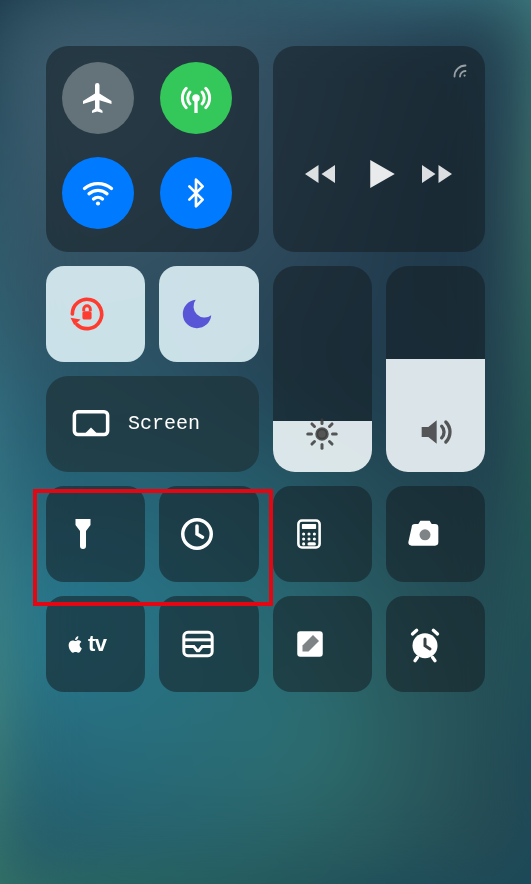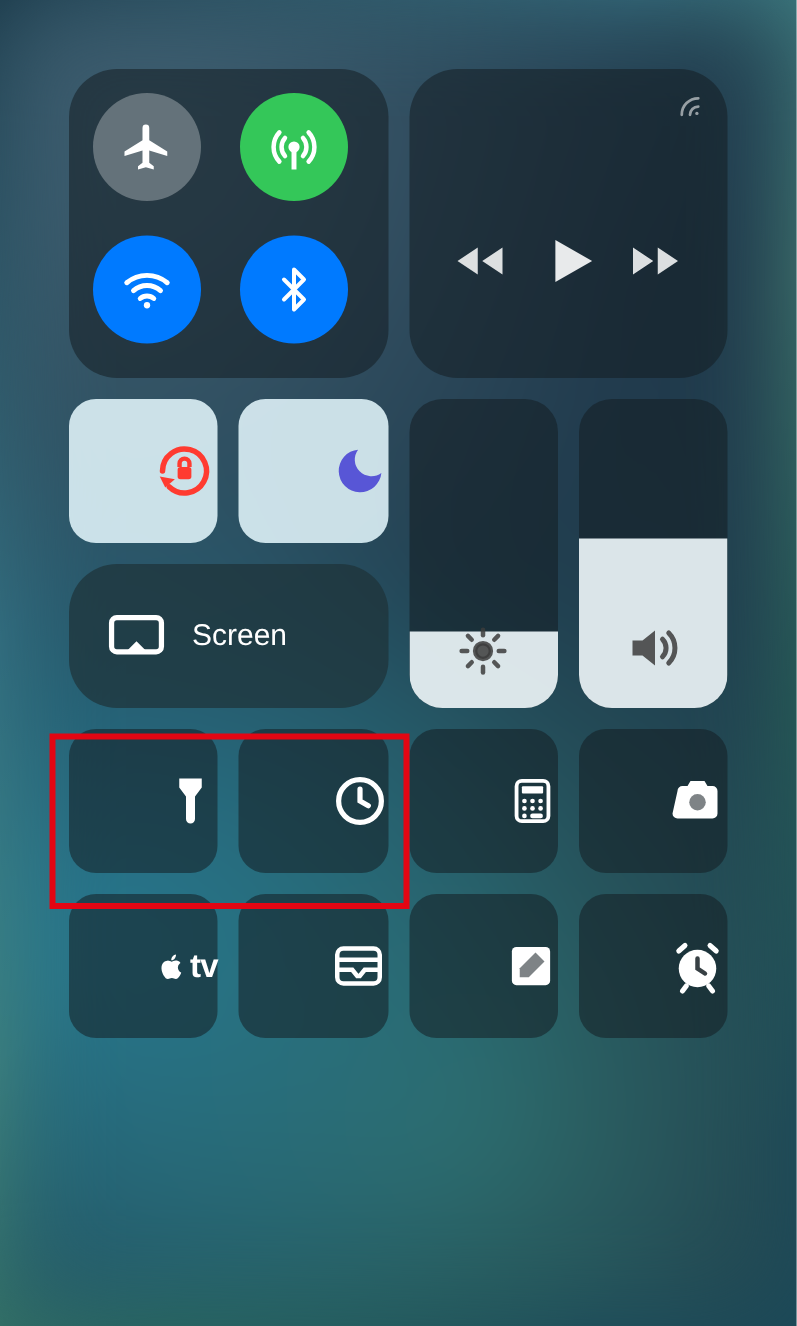--- a/index.html
+++ b/index.html
@@ -30,43 +30,45 @@
     .container {
       position: relative;
       padding: 46px;
       display: grid;
       grid-template-columns: repeat(4, 1fr);
       grid-auto-rows: 96px;
       gap: 14px;
     }
     .module {
       background: rgba(20, 30, 35, 0.55);
-      border-radius: 32px;
+      border-radius: 22px;
       display: flex;
       align-items: center;
       justify-content: center;
       position: relative;
+      font-family: Liberation Mono, monospace;
     }
     .module-large {
       grid-column: span 2;
       grid-row: span 2;
     }
     .module-tall {
       grid-column: span 1;
       grid-row: span 2;
     }
     .module-wide {
       grid-column: span 2;
     }
     .module-small {
       background: rgba(20, 30, 35, 0.55);
       border-radius: 18px;
       display: flex;
       align-items: center;
-      justify-content: flex-end;
+      justify-content: flex-start;
+      padding-left: 19px;
     }
     .module-light {
       background: rgba(225, 245, 250, 0.88);
     }
     
     .conn-grid {
       display: grid;
       grid-template-columns: 1fr 1fr;
       grid-template-rows: 1fr 1fr;
       gap: 15px;

